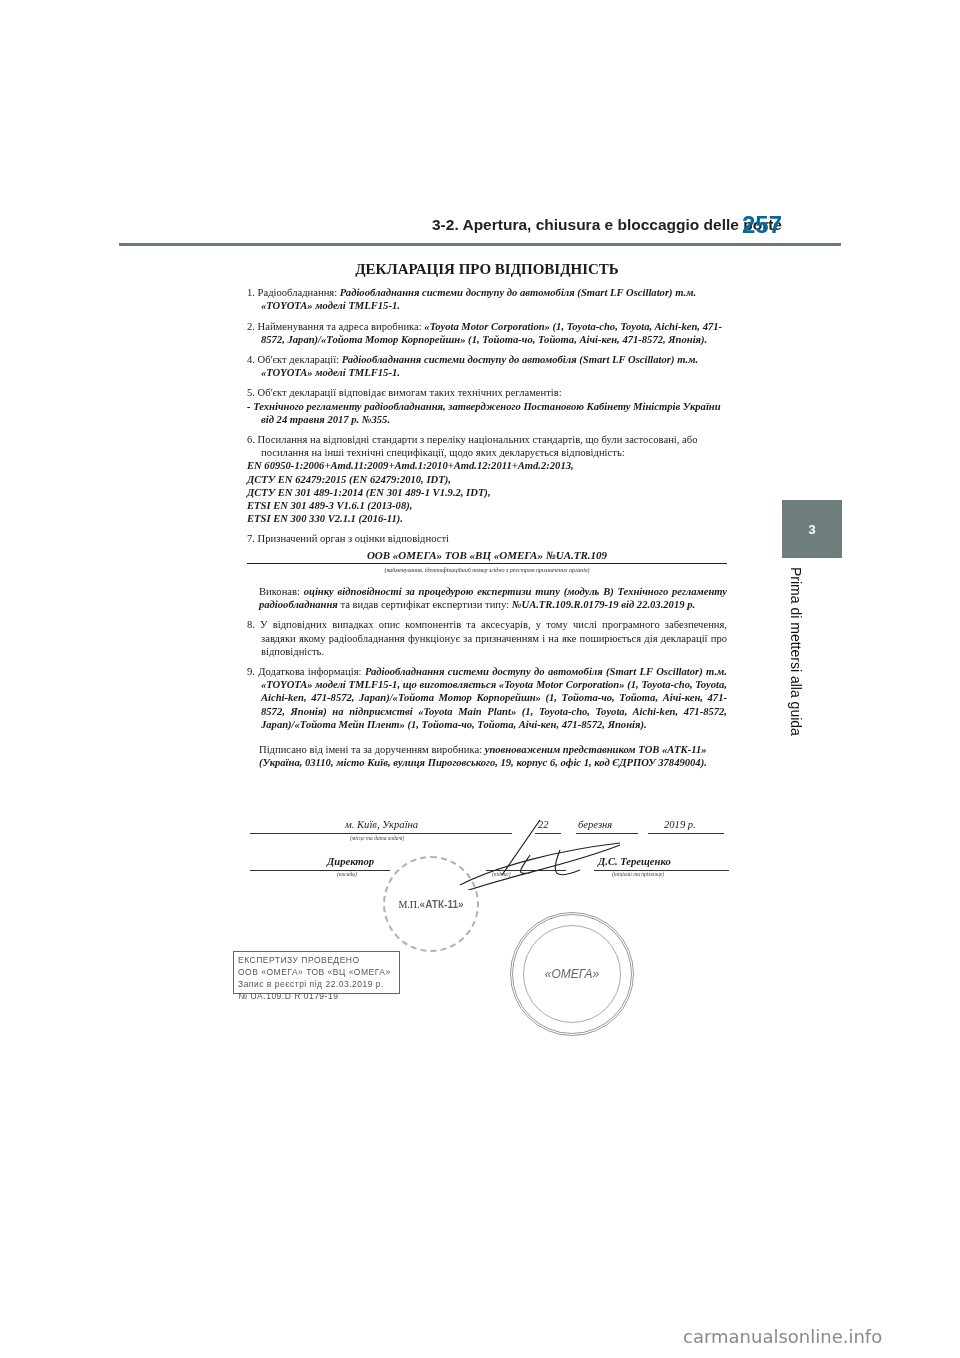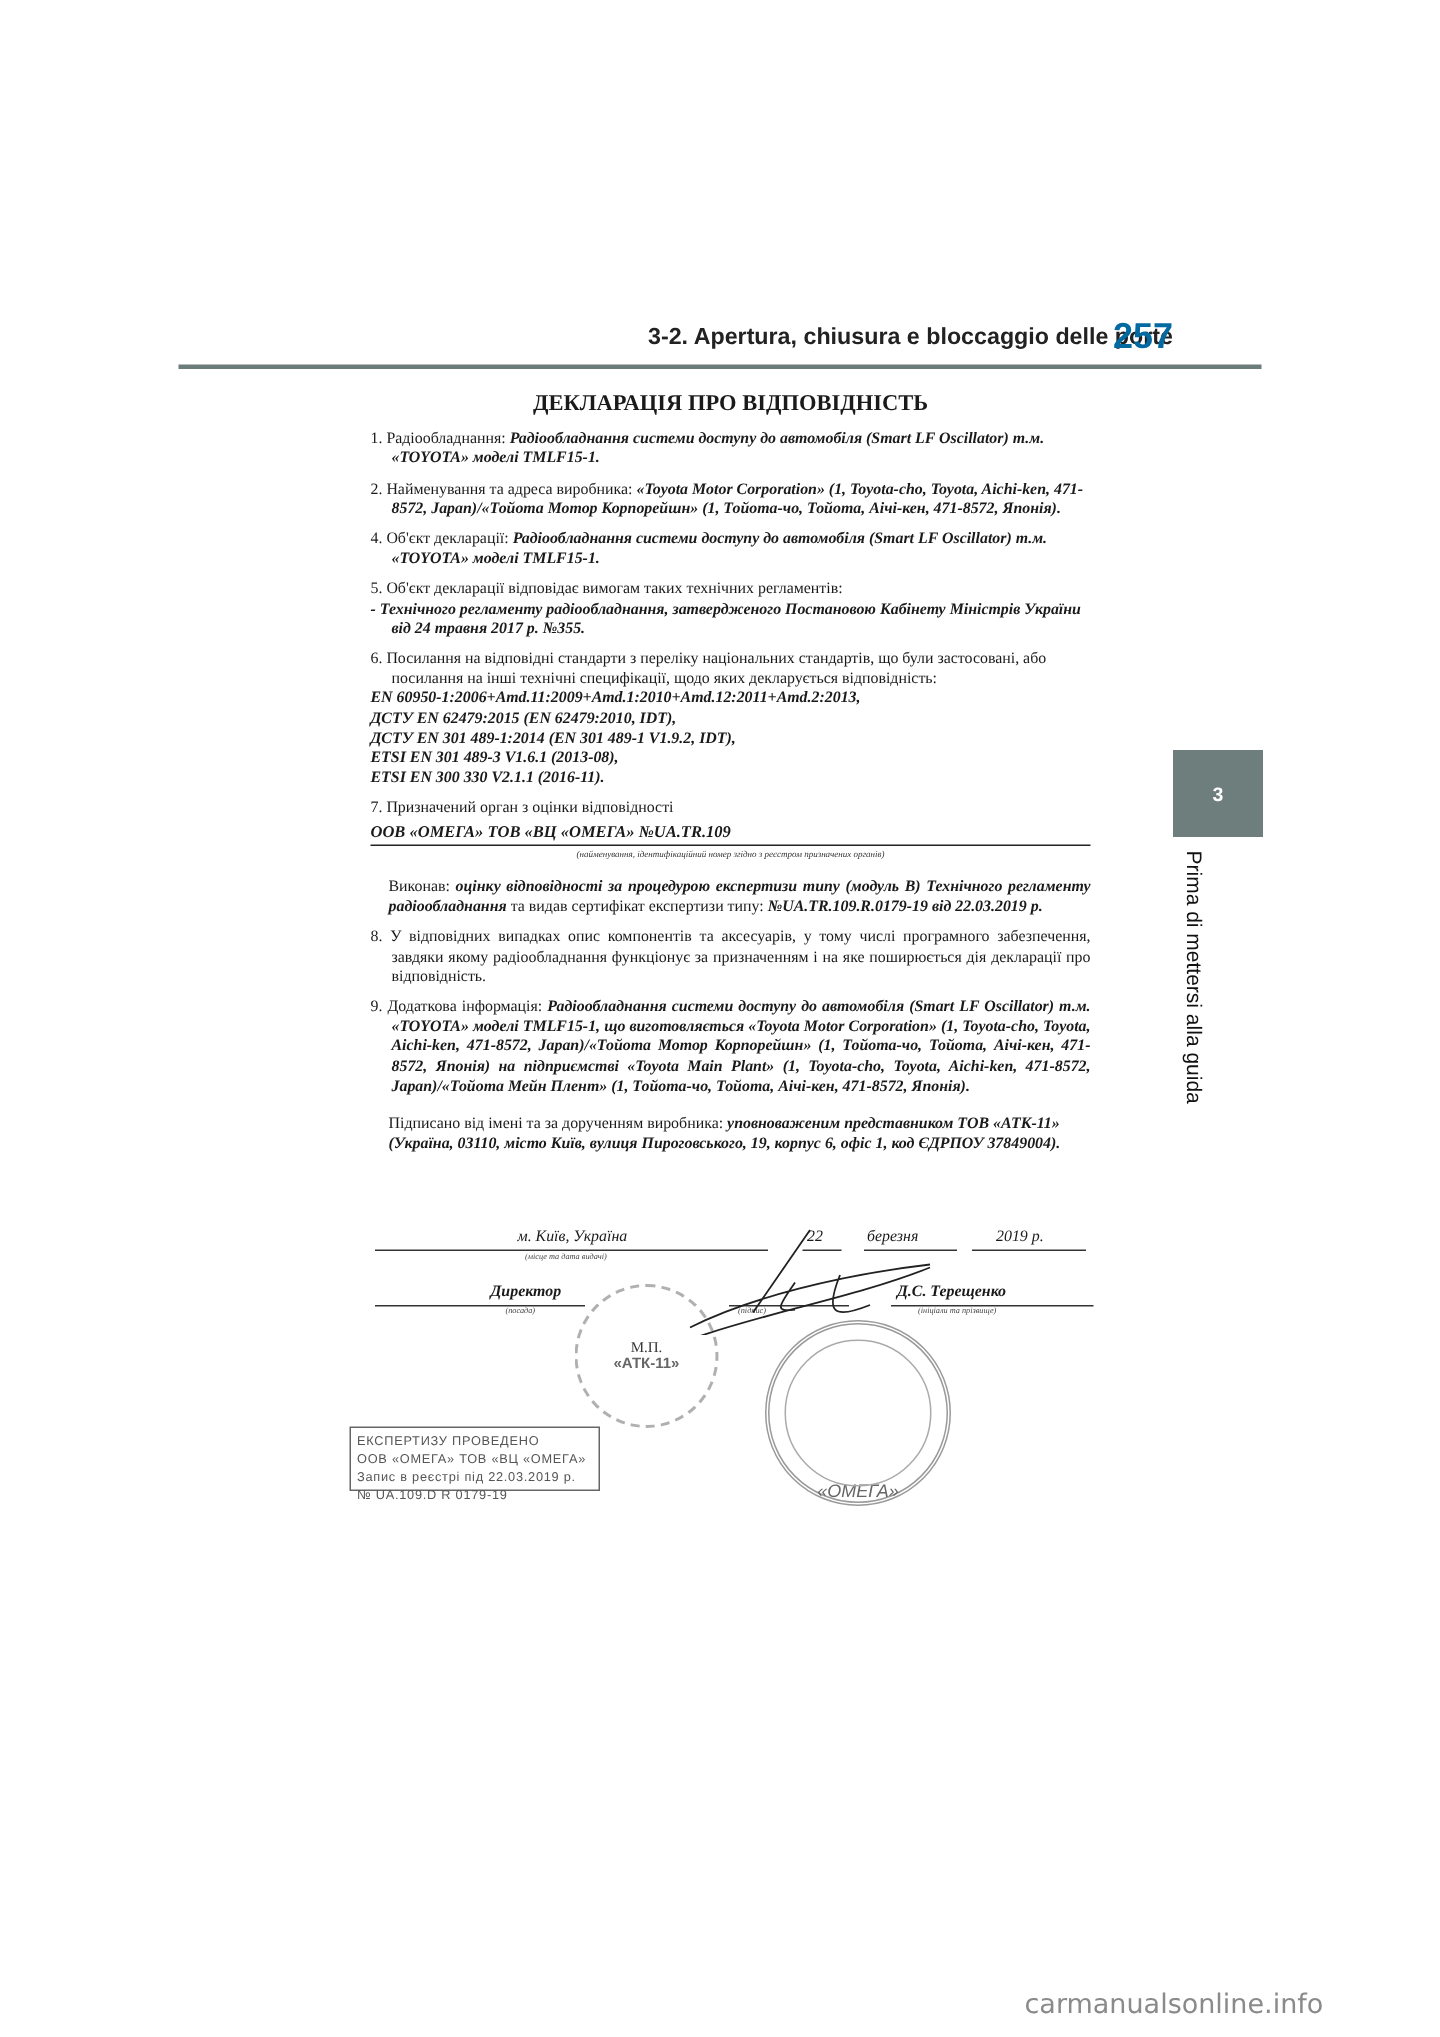--- a/index.html
+++ b/index.html
@@ -9,21 +9,21 @@
   .header-rule { position:absolute; left:119px; top:243px; width:722px; height:3px; background:#6b7d7b; }
   .side-tab { position:absolute; left:782px; top:500px; width:60px; height:58px; background:#6e7e7c; color:#fff; font-weight:bold; font-size:13px; display:flex; align-items:center; justify-content:center; font-family:"Liberation Sans", sans-serif; }
   .side-label { position:absolute; left:780px; top:567px; width:24px; height:180px; writing-mode:vertical-rl; font-size:14px; color:#111; font-family:"Liberation Sans", sans-serif; }
   .doc { position:absolute; left:247px; top:263px; width:480px; font-family:"Liberation Serif", serif; font-size:10.6px; line-height:13.2px; color:#1a1a1a; }
   .doc-title { text-align:center; font-weight:bold; font-size:15px; margin:0 0 10px 0; }
   .item { margin:0 0 7px 0; }
   .item .ind { padding-left:14px; text-indent:-14px; display:block; }
   .bi { font-weight:bold; font-style:italic; }
   .std { font-weight:bold; font-style:italic; display:block; }
   .body-ind { padding-left:12px; }
-  .notified { text-align:left; font-weight:bold; font-style:italic; margin-top:3px; font-size:11px; }
+  .notified { text-align:center; font-weight:bold; font-style:italic; margin-top:3px; font-size:11px; }
   .notified-rule { border-top:1px solid #222; margin:1px 0 0 0; }
   .caption { text-align:center; font-size:6px; font-style:italic; color:#333; margin-top:0; }
   .just { text-align:justify; }
   .sign-row { position:absolute; font-family:"Liberation Serif", serif; font-style:italic; font-size:10.6px; color:#1a1a1a; }
   .sign-line { position:absolute; border-top:1px solid #333; height:0; }
   .tiny { position:absolute; font-family:"Liberation Serif", serif; font-size:5.5px; font-style:italic; color:#444; }
   .stamp-box { position:absolute; left:233px; top:951px; width:167px; height:43px; border:1.5px solid #666; font-family:"Liberation Sans", sans-serif; font-size:8.5px; color:#555; line-height:12px; padding:2px 4px; box-sizing:border-box; letter-spacing:0.5px; }
   .seal { position:absolute; border-radius:50%; border:2px solid #9a9a9a; color:#777; display:flex; align-items:center; justify-content:center; font-family:"Liberation Sans", sans-serif; }
   .watermark { position:absolute; left:683px; top:1326px; font-size:18px; color:#8a8a8a; font-family:"DejaVu Sans", sans-serif; }
 </style>
@@ -101,26 +101,26 @@
 <div class="sign-line" style="left:486px; top:870px; width:80px;"></div>
 <div class="tiny" style="left:492px; top:871px;">(підпис)</div>
 <div class="sign-line" style="left:594px; top:870px; width:135px;"></div>
 <div class="sign-row" style="left:598px; top:856px; font-weight:bold;">Д.С. Терещенко</div>
 <div class="tiny" style="left:612px; top:871px;">(ініціали та прізвище)</div>
 
 <svg style="position:absolute; left:440px; top:815px;" width="190" height="75">
   <path d="M100 5 L62 60 M20 70 C60 50,120 35,180 28 M20 78 C70 60,130 50,180 30 M90 40 C80 55,75 60,90 58 M120 35 C110 60,115 65,140 55" stroke="#222" stroke-width="1.2" fill="none"></path>
 </svg>
 
-<div class="seal" style="left:383px; top:856px; width:92px; height:92px; border:2px dashed #b0b0b0; flex-direction:column; font-size:10px;">
+<div class="seal" style="left:383px; top:856px; width:92px; height:92px; border:2px dashed #b0b0b0; flex-direction:row; font-size:10px;">
   <span style="font-family:'Liberation Serif',serif; color:#333; font-size:10px;">М.П.</span>
   <span style="font-weight:bold; color:#666; font-size:10px;">«АТК-11»</span>
 </div>
 
-<div class="seal" style="left:510px; top:880px; width:118px; height:118px; border:3px double #9a9a9a;align-items:flex-end;">
+<div class="seal" style="left:510px; top:912px; width:118px; height:118px; border:3px double #9a9a9a;">
   <div style="position:absolute; inset:10px; border:1px solid #aaa; border-radius:50%;"></div>
   <span style="font-style:italic; font-size:12px; color:#666;">«ОМЕГА»</span>
 </div>
 
 <div class="stamp-box">
   <div>ЕКСПЕРТИЗУ   ПРОВЕДЕНО</div>
   <div>ООВ «ОМЕГА» ТОВ «ВЦ «ОМЕГА»</div>
   <div>Запис в реєстрі під 22.03.2019 р.</div>
   <div>№ UA.109.D R 0179-19</div>
 </div>

